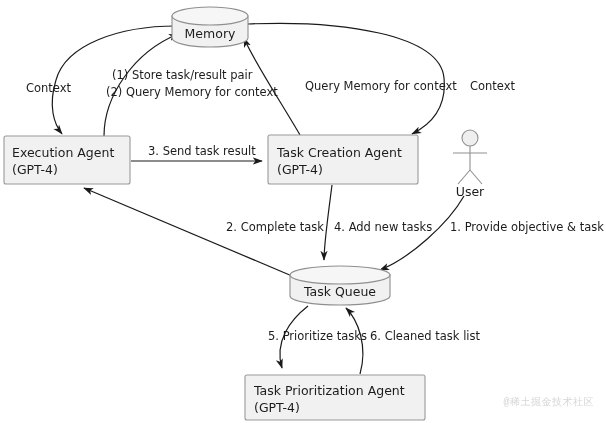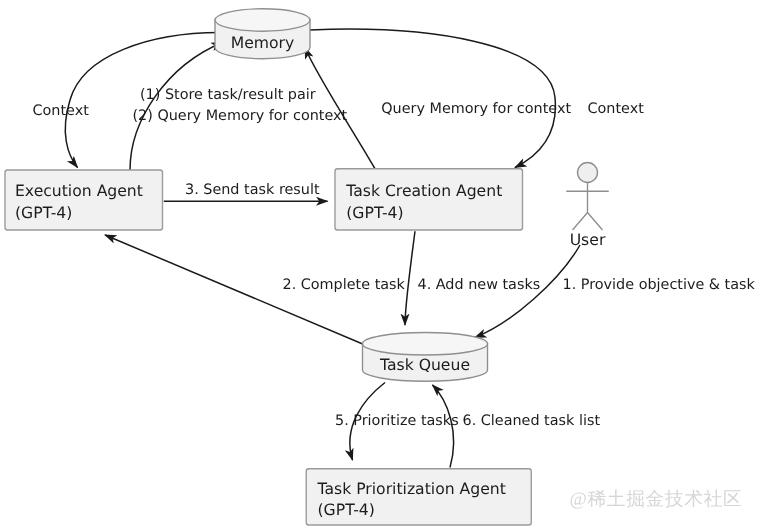--- a/index.html
+++ b/index.html
@@ -71,22 +71,22 @@
   }
   .actor-label {
     font-family: "DejaVu Sans", "Liberation Sans", sans-serif;
     font-size: 12.5px;
     fill: #1c1c1c;
   }
   .watermark {
     position: absolute;
     right: 12px;
     bottom: 14px;
-    font-family: Liberation Serif, serif;
-    font-size: 15px;
+    font-family: Liberation Mono, monospace;
+    font-size: 10px;
     color: #d6d6d6;
     letter-spacing: 0.5px;
     user-select: none;
   }
 </style>
 </head>
 <body>
 
 <div id="canvas">
 

